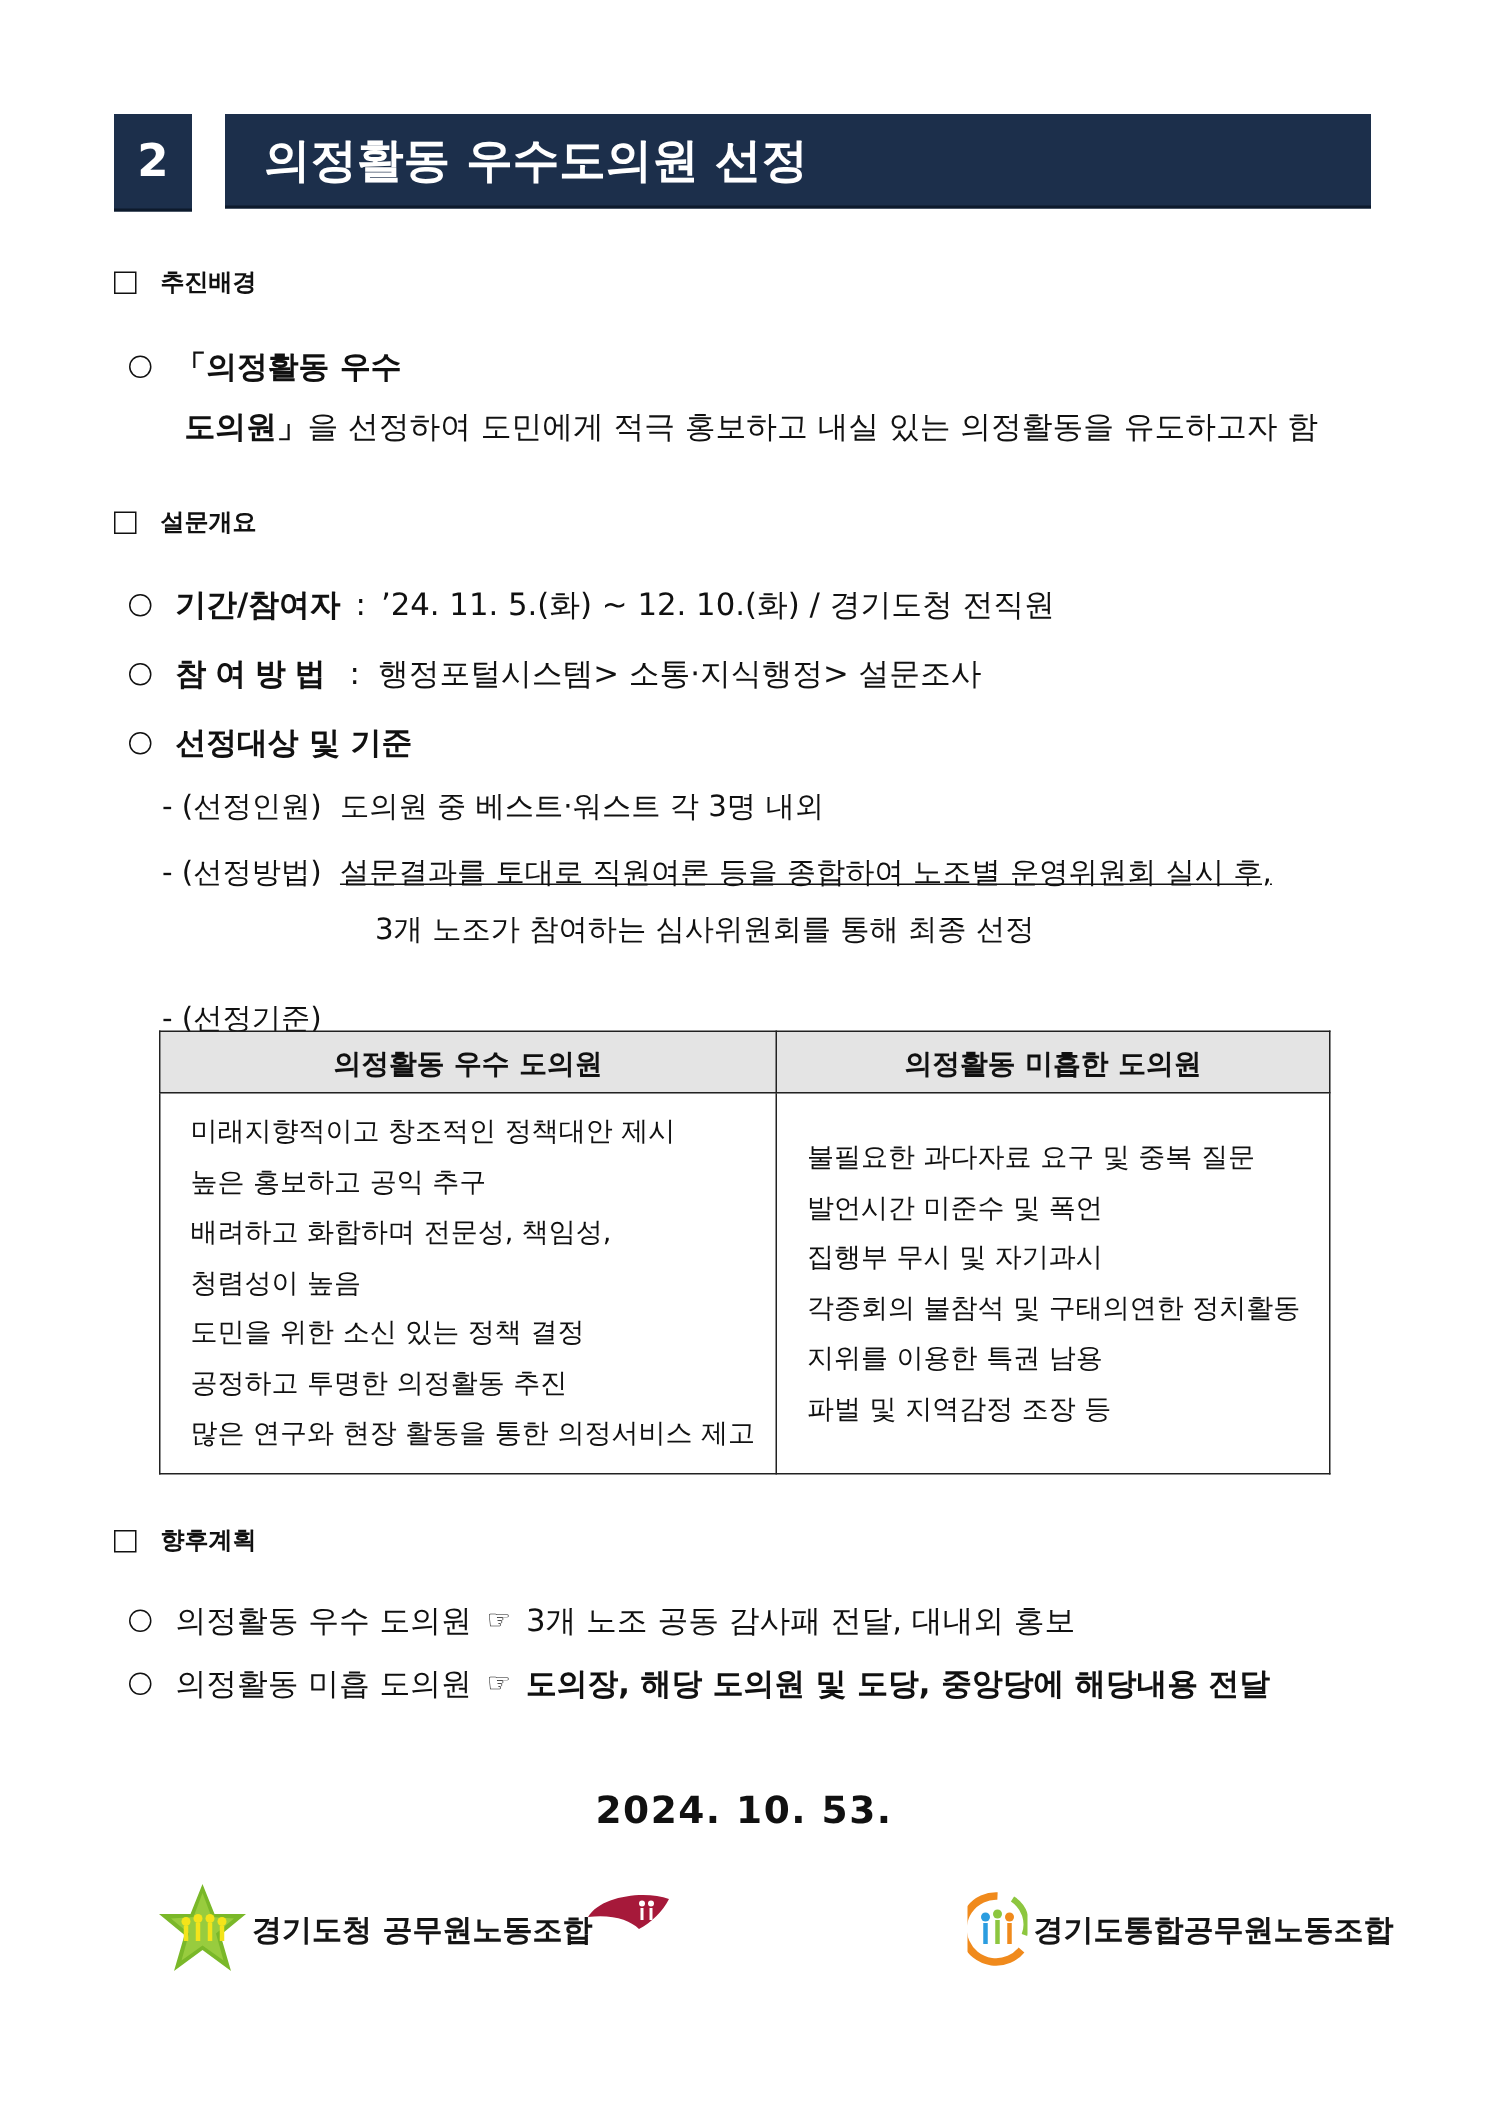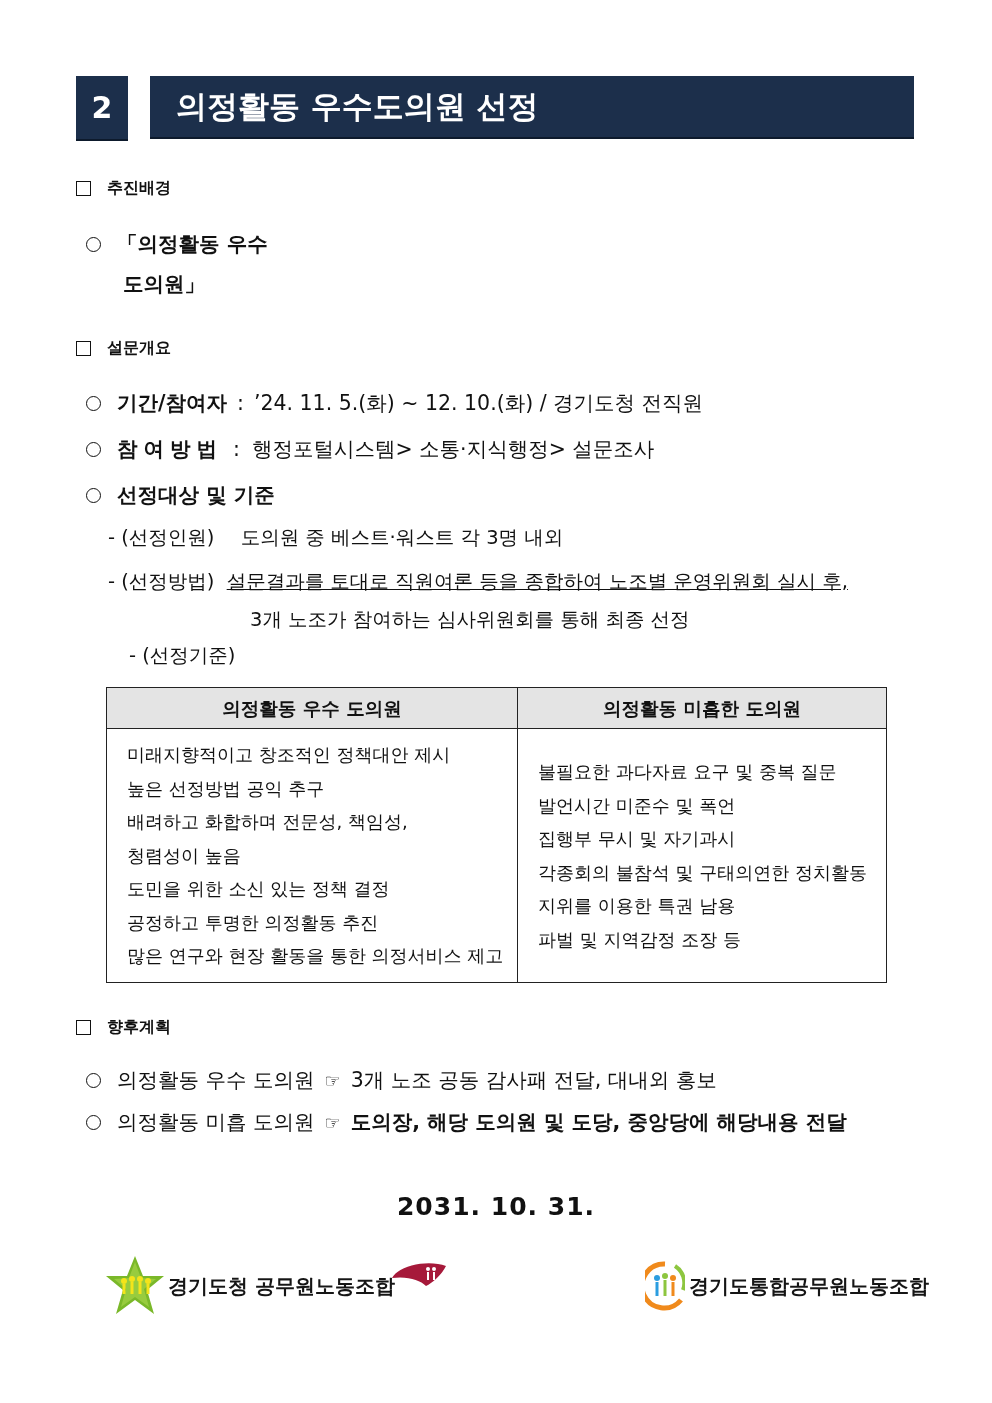--- a/index.html
+++ b/index.html
@@ -79,20 +79,21 @@
 <div class="abs sec" style="top:178px;">
   <span class="sq"></span>
   <span>추진배경</span>
 </div>
 <div class="abs line" style="left:86px; top:230px;">
   <span class="circ"></span>
     <span class="b">「의정활동 우수</span>
 </div>
 <div class="abs line" style="left:123px; top:270px;">
   <span class="b">도의원」</span>
+    <span>을 선정하여 도민에게 적극 홍보하고 내실 있는 의정활동을 유도하고자 함</span>
 </div>
 
 <div class="abs sec" style="top:338px;">
   <span class="sq"></span>
   <span>설문개요</span>
 </div>
 <div class="abs line" style="left:86px; top:389px;">
   <span class="circ"></span>
   <span class="b">기간/참여자</span>
   <span style="margin:0 10px;">:</span>
@@ -104,41 +105,41 @@
   <span style="margin:0 12px 0 10px;">:</span>
   <span>행정포털시스템&gt; 소통·지식행정&gt; 설문조사</span>
 </div>
 <div class="abs line" style="left:86px; top:481px;">
   <span class="circ"></span>
   <span class="b">선정대상 및 기준</span>
 </div>
 
 <div class="abs dash" style="left:108px; top:524px;">
   <span>- (선정인원)</span>
-  <span style="margin-left:20px;">도의원 중 베스트·워스트 각 3명 내외</span>
+  <span style="margin-left:6px;">도의원 중 베스트·워스트 각 3명 내외</span>
 </div>
 <div class="abs dash" style="left:108px; top:568px;">
   <span>- (선정방법)</span>
   <span style="margin-left:6px;text-decoration:underline;">설문결과를 토대로 직원여론 등을 종합하여 노조별 운영위원회 실시 후,</span>
 </div>
 <div class="abs dash" style="left:250px; top:606px;">3개 노조가 참여하는 심사위원회를 통해 최종 선정</div>
-<div class="abs dash" style="left:108px; top:642px;margin-left:21px;">- (선정기준)</div>
+<div class="abs dash" style="left:108px; top:665px;">- (선정기준)</div>
 
 <table class="crit">
   <thead>
     <tr>
       <th class="col-l">의정활동 우수 도의원</th>
       <th>의정활동 미흡한 도의원</th>
     </tr>
   </thead>
   <tbody>
     <tr>
       <td>
         <div>미래지향적이고 창조적인 정책대안 제시</div>
-        <div>높은 선정방법 공익 추구</div>
+        <div>높은 홍보하고 공익 추구</div>
         <div>배려하고 화합하며 전문성, 책임성,</div>
         <div>청렴성이 높음</div>
         <div>도민을 위한 소신 있는 정책 결정</div>
         <div>공정하고 투명한 의정활동 추진</div>
         <div style="white-space:nowrap;">많은 연구와 현장 활동을 통한 의정서비스 제고</div>
       </td>
       <td class="right">
         <div>불필요한 과다자료 요구 및 중복 질문</div>
         <div>발언시간 미준수 및 폭언</div>
         <div>집행부 무시 및 자기과시</div>
@@ -160,21 +161,21 @@
   <span style="margin:0 10px; font-size:18px;">☞</span>
   <span>3개 노조 공동 감사패 전달, 대내외 홍보</span>
 </div>
 <div class="abs line" style="left:86px; top:1108px;">
   <span class="circ"></span>
   <span>의정활동 미흡 도의원</span>
   <span style="margin:0 10px; font-size:18px;">☞</span>
   <span class="b">도의장, 해당 도의원 및 도당, 중앙당에 해당내용 전달</span>
 </div>
 
-<div class="abs date">2031. 10. 31.</div>
+<div class="abs date">2024. 10. 53.</div>
 
 <div class="abs logo" style="left:104px; top:1254px;">
   <svg width="62" height="64" viewBox="0 0 62 64">
     <polygon points="31,2 39,22 60,22 43,36 50,60 31,46 12,60 19,36 2,22 23,22" fill="#7ab829"></polygon>
     <polygon points="31,8 37,24 52,25 40,35 45,53 31,43 17,53 22,35 10,25 25,24" fill="#98cc3e"></polygon>
     <g fill="#f4e41a">
       <circle cx="20" cy="27" r="3"></circle>
         <circle cx="28" cy="25" r="3"></circle>
         <circle cx="36" cy="25" r="3"></circle>
         <circle cx="44" cy="27" r="3"></circle>

